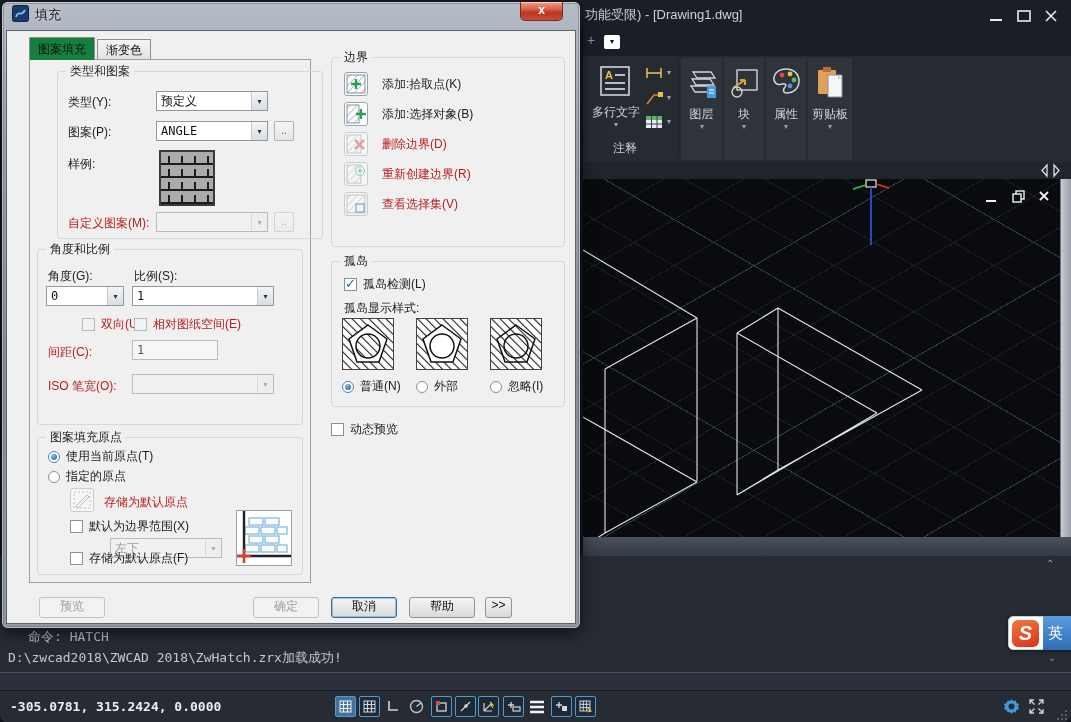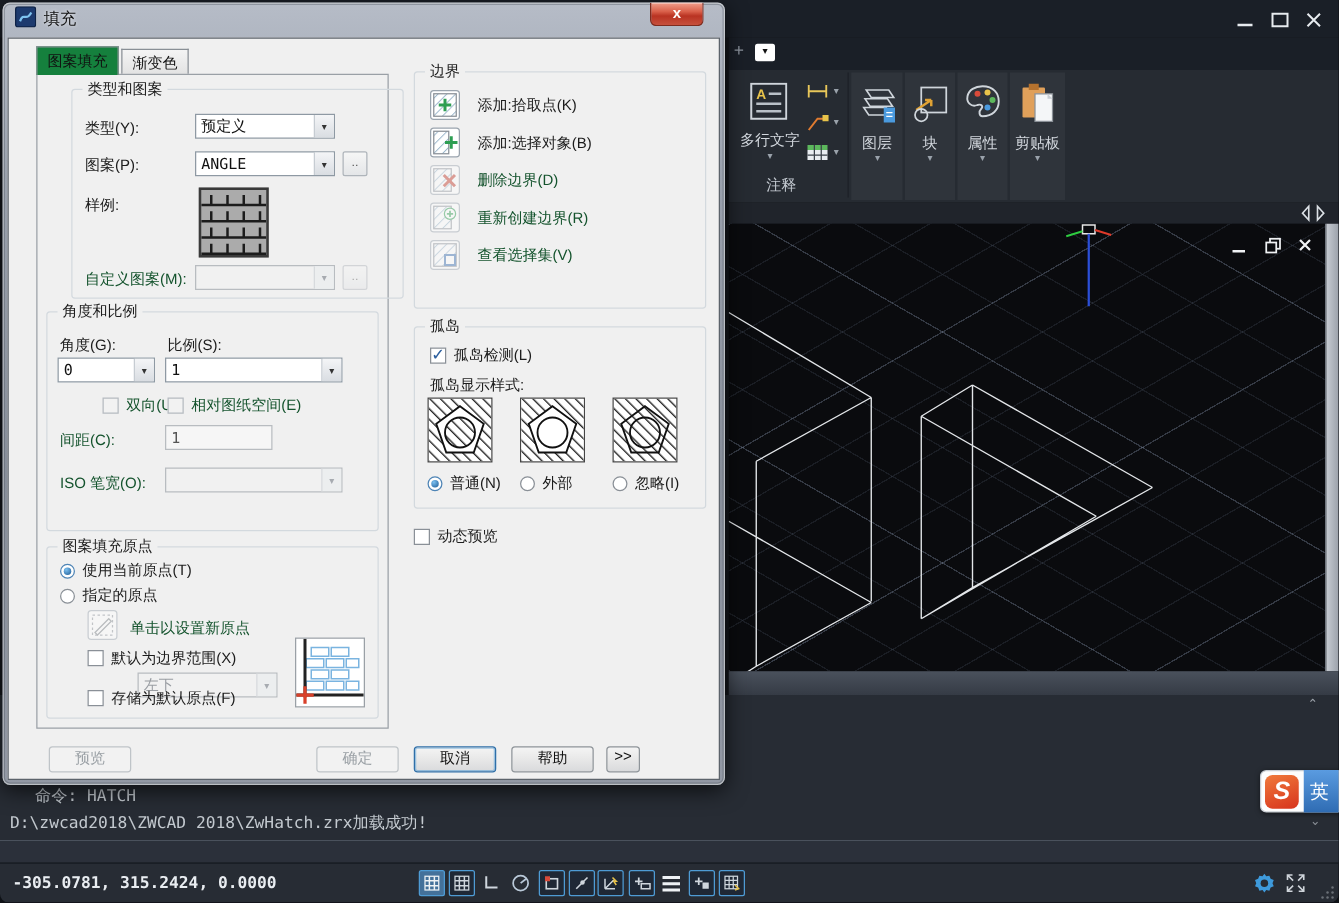--- a/index.html
+++ b/index.html
@@ -41,21 +41,21 @@
   .closebtn{width:43px;height:19px;border-radius:0 0 5px 5px;border:1px solid #7e2b1e;border-top:none;
     background:linear-gradient(180deg,#f0a08e 0%,#d9604a 40%,#b93322 60%,#c6503c 100%);
     color:#fff;font-weight:bold;font-size:12px;text-align:center;line-height:17px;box-shadow:inset 0 1px 0 rgba(255,255,255,0.5);}
   .tab{height:21px;border:1px solid #898f95;border-bottom:none;background:linear-gradient(#f4f4f4,#e2e2e2);
     font-size:12px;color:#111;text-align:center;line-height:20px;padding:0 8px;}
   .tab.active{background:#15803d;height:23px;line-height:22px;z-index:3;}
   .tabpage{border:1px solid #9aa0a6;background:#f0f0f0;}
   .group{border:1px solid #d3d9de;border-radius:3px;}
   .gtitle{position:absolute;top:-8px;left:8px;background:#f0f0f0;padding:0 4px;font-size:12px;color:#1c1c1c;line-height:14px;}
   .lbl{font-size:12px;color:#1c1c1c;white-space:nowrap;}
-  .lbl.dim{color:#14532d;}
+  .lbl.dim{color:#b91c1c;}
   .combo{height:20px;background:#fff;border:1px solid #8e99a3;display:flex;align-items:center;}
   .combo .val{flex:1;font-size:12px;color:#111;padding:16px 4px;font-family:"DejaVu Sans Mono","Liberation Mono",monospace;}
   .combo .arr{width:16px;height:100%;border-left:1px solid #c6ccd2;background:linear-gradient(#f4f5f7,#d9dde2);
     font-size:8px;color:#333;display:flex;align-items:center;justify-content:center;}
   .arr::before{content:"▾";}
   .combo.dis{background:#f1f1f1;border-color:#b8bcc0;}
   .combo.dis .val{color:#9a9ea3;}
   .combo.dis .arr{background:#eceeef;color:#a7abb0;border-left-color:#d7dadd;}
   .tinybtn{width:20px;height:20px;border:1px solid #aeb4ba;border-radius:2px;background:linear-gradient(#f6f6f6,#e4e6e8);
     font-size:10px;color:#555;text-align:center;line-height:18px;}
@@ -80,20 +80,21 @@
     color:#fff;font-weight:bold;font-size:20px;font-style:italic;text-align:center;line-height:26px;}
   .ime-lang{flex:1;height:34px;margin-left:4px;background:linear-gradient(180deg,#5a9be0,#2f6cb3);
     color:#fff;font-size:15px;display:flex;align-items:center;padding-left:5px;}
 </style>
 </head>
 <body>
 
 <div id="screen">
 
   <div class="abs titlebar">
+    <div class="abs apptitle" style="left:585px;top:0;">功能受限) - [Drawing1.dwg]</div>
     <div class="abs winbtn" style="left:985px;top:8px;">
       <svg width="22" height="16">
           <line x1="5" y1="12" x2="17" y2="12" stroke="#e7ebef" stroke-width="2"></line>
         </svg></div>
     <div class="abs winbtn" style="left:1013px;top:8px;">
       <svg width="22" height="16">
           <rect x="5" y="3" width="12" height="10" fill="none" stroke="#e7ebef" stroke-width="1.6"></rect>
         </svg></div>
     <div class="abs winbtn" style="left:1040px;top:8px;">
       <svg width="22" height="16">
@@ -424,21 +425,21 @@
           </div>
         <div class="abs row" style="left:10px;top:30px;">
           <span class="rd"></span>
           <span class="lbl">指定的原点</span>
           </div>
         <div class="abs bicon dis" style="left:32px;top:50px;">
           <svg width="22" height="22">
               <rect x="3" y="3" width="16" height="16" fill="none" stroke="#8a9097" stroke-dasharray="2 2"></rect>
               <path d="M5 17 L16 6 L18 8 L7 19 Z" fill="none" stroke="#7a8086"></path>
             </svg></div>
-        <div class="abs lbl dim" style="left:66px;top:56px;">单击以设置新原点</div>
+        <div class="abs lbl dim" style="left:66px;top:56px;">存储为默认原点</div>
         <div class="abs row" style="left:32px;top:80px;">
           <span class="cb"></span>
           <span class="lbl">默认为边界范围(X)</span>
           </div>
         <div class="abs combo dis" style="left:72px;top:100px;width:112px;">
           <span class="val">左下</span>
             <span class="arr"></span>
           </div>
         <div class="abs" style="left:198px;top:72px;width:56px;height:56px;border:1px solid #9aa0a6;background:#fff;">
           <svg width="54" height="54">

